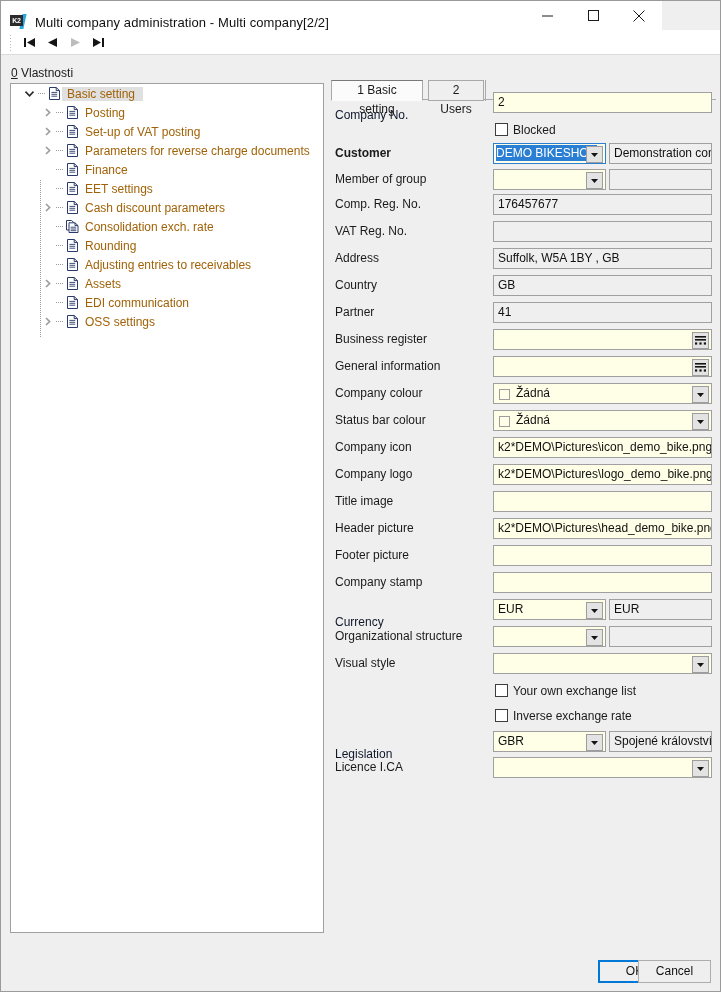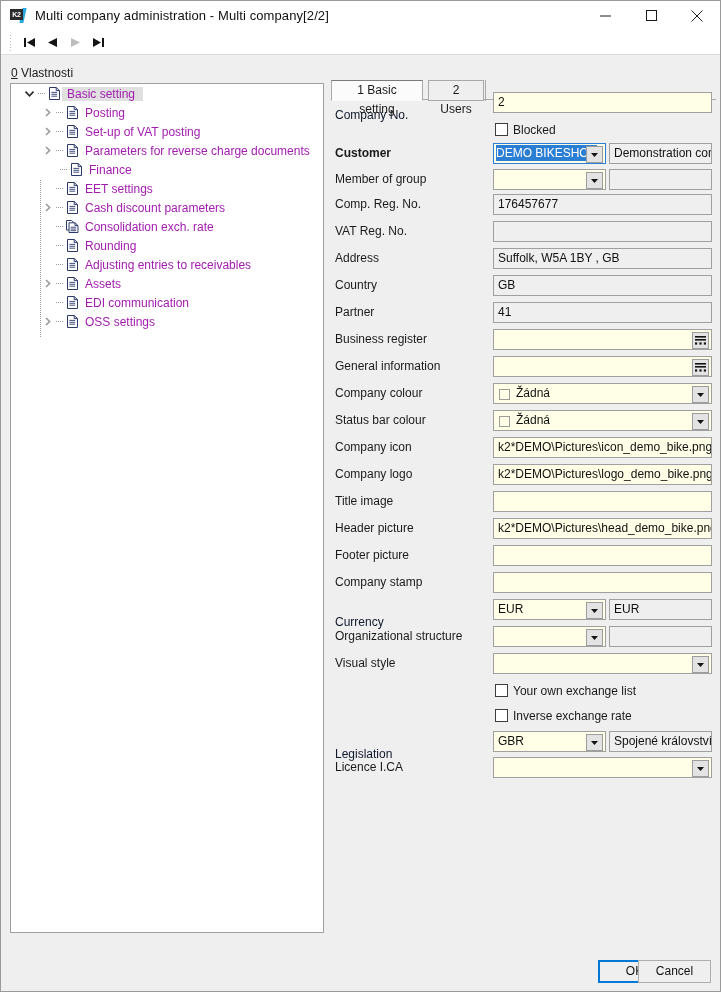--- a/index.html
+++ b/index.html
@@ -14,23 +14,23 @@
   }
   #window {
     position: relative;
     width: 721px; height: 992px;
     background: #efefef;
     border: 1px solid #9a9a9a;
   }
 
   
   #titlebar {
-    position: absolute; left: 0; top: 0; width: 719px; height: 29px;
+    position: absolute; left: 0; top: 0; width: 661px; height: 29px;
     background: #ffffff;
-    display: flex; align-items: center;
+    display: flex; align-items: flex-end;
   }
   #app-icon {
     width: 17px; height: 17px; margin-left: 9px; margin-right: 8px;
     position: relative; flex: 0 0 auto;
   }
   #app-icon .k2box {
     position: absolute; left: 0; top: 2px; width: 13px; height: 11px;
     background: #2b2b2b; color: #fff; font-size: 7px; font-weight: bold;
     line-height: 11px; text-align: center; letter-spacing: -0.3px;
     font-family: "Liberation Sans", sans-serif;
@@ -74,21 +74,21 @@
     font-size: 12px; color: #202020;
   }
   #tree-label u { text-decoration: underline; }
   #tree-panel {
     position: absolute; left: 9px; top: 82px; width: 314px; height: 850px;
     background: #ffffff; border: 1px solid #a0a0a0;
     overflow: hidden;
   }
   .tnode {
     position: relative; height: 19px; display: flex; align-items: center;
-    white-space: nowrap; font-size: 12px; color: #a21caf;
+    white-space: nowrap; font-size: 12px; color: #a16207;
   }
   .tnode .expander {
     width: 16px; height: 19px; flex: 0 0 auto;
     display: flex; align-items: center; justify-content: center;
   }
   .tnode .dots {
     width: 10px; height: 19px; flex: 0 0 auto; position: relative;
   }
   .tnode .dots::before {
     content: ""; position: absolute; left: 1px; top: 9px; width: 7px;
@@ -308,21 +308,21 @@
             <svg width="11" height="13" viewBox="0 0 11 13">
               <path d="M0.5 0.5 H7.2 L10.5 3.6 V12.5 H0.5 Z" fill="#ffffff" stroke="#2b3a6b" stroke-width="1"></path>
               <path d="M7.2 0.5 V3.6 H10.5" fill="none" stroke="#2b3a6b" stroke-width="1"></path>
               <line x1="2.4" y1="5.4" x2="8.2" y2="5.4" stroke="#2b3a6b" stroke-width="0.9"></line>
               <line x1="2.4" y1="7.3" x2="8.2" y2="7.3" stroke="#2b3a6b" stroke-width="0.9"></line>
               <line x1="2.4" y1="9.2" x2="8.2" y2="9.2" stroke="#2b3a6b" stroke-width="0.9"></line>
             </svg>
           </span>
           <span class="tlabel">Parameters for reverse charge documents</span>
         </div>
-        <div class="tnode" style="padding-left: 32px;">
+        <div class="tnode" style="padding-left: 16px; margin-left: 12px;">
           <span class="expander"></span>
           <span class="dots"></span>
           <span class="docicon">
             <svg width="11" height="13" viewBox="0 0 11 13">
               <path d="M0.5 0.5 H7.2 L10.5 3.6 V12.5 H0.5 Z" fill="#ffffff" stroke="#2b3a6b" stroke-width="1"></path>
               <path d="M7.2 0.5 V3.6 H10.5" fill="none" stroke="#2b3a6b" stroke-width="1"></path>
               <line x1="2.4" y1="5.4" x2="8.2" y2="5.4" stroke="#2b3a6b" stroke-width="0.9"></line>
               <line x1="2.4" y1="7.3" x2="8.2" y2="7.3" stroke="#2b3a6b" stroke-width="0.9"></line>
               <line x1="2.4" y1="9.2" x2="8.2" y2="9.2" stroke="#2b3a6b" stroke-width="0.9"></line>
             </svg>

